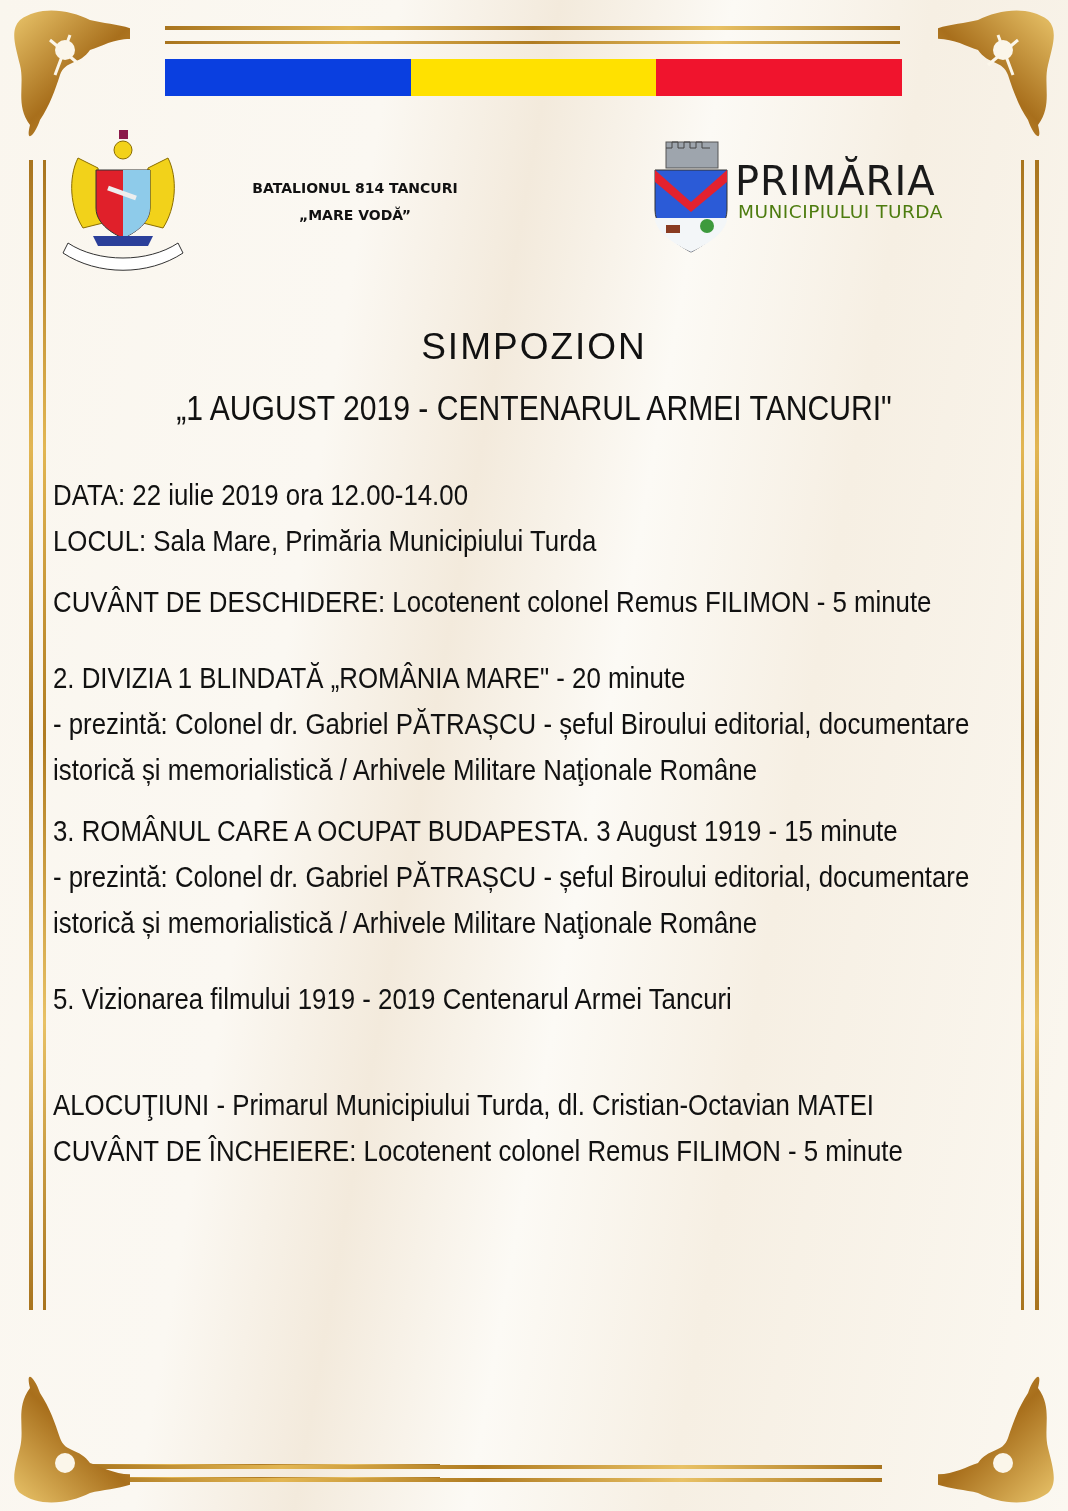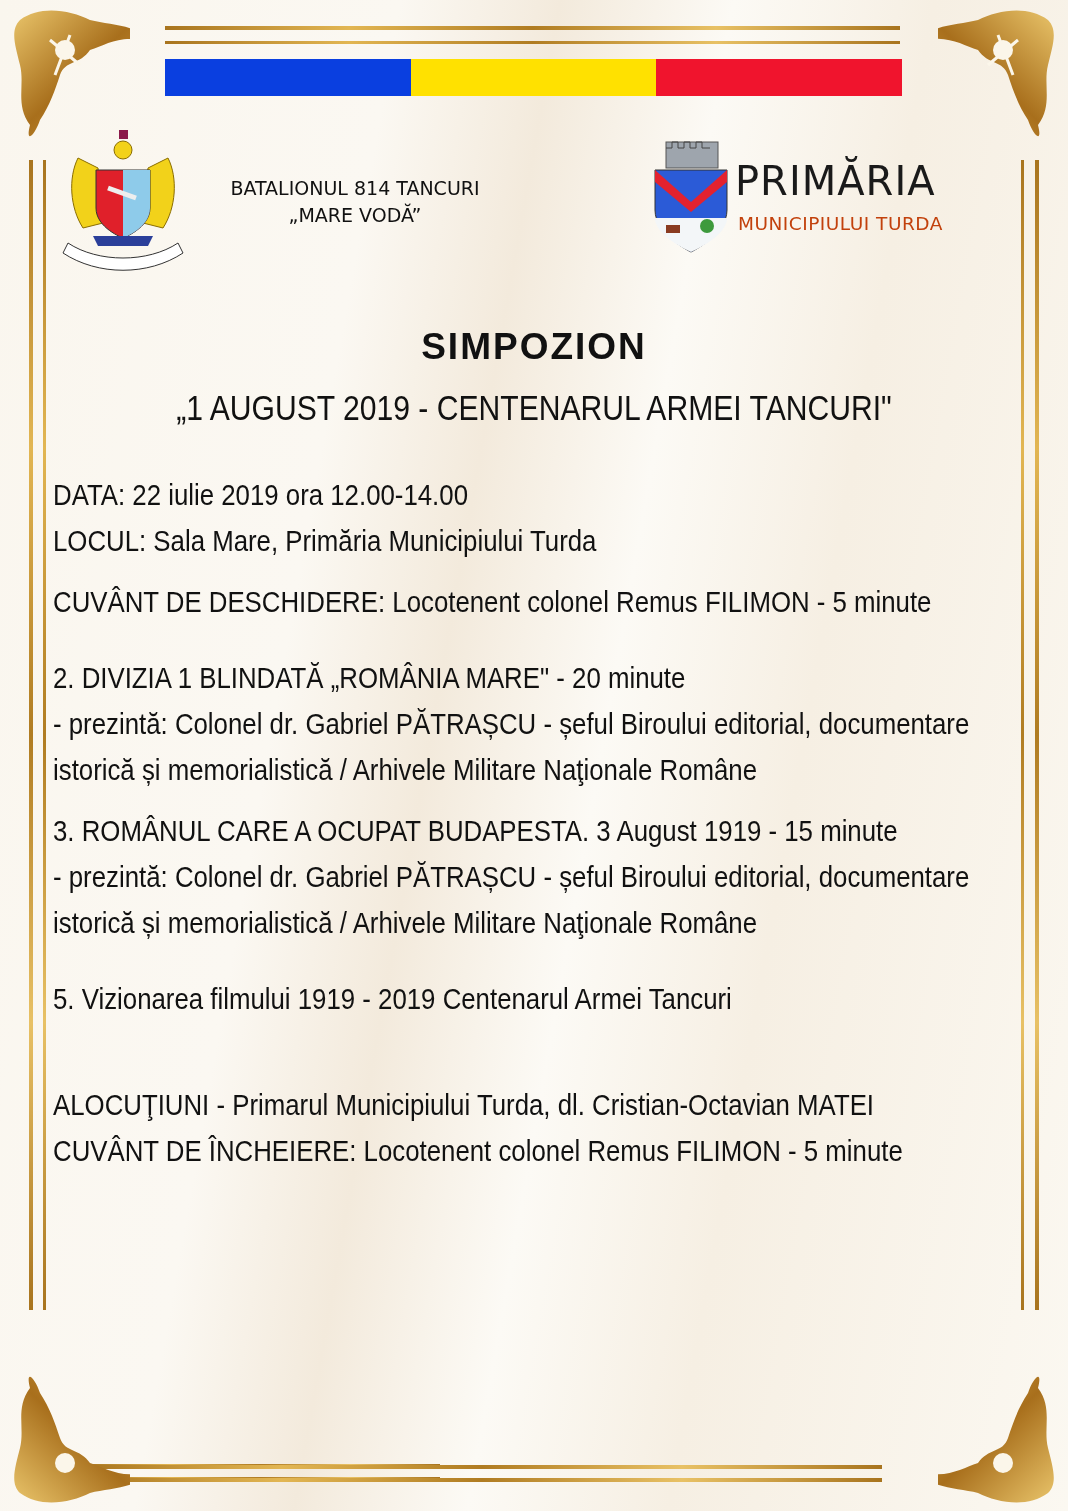--- a/index.html
+++ b/index.html
@@ -8,28 +8,28 @@
     background: linear-gradient(100deg, #faf6ee 0%, #fbf8f2 30%, #f3eadc 42%, #fcfaf5 55%, #f6efe3 70%, #fbf8f1 100%);
     font-family: "Liberation Sans", sans-serif; color:#111;
   }
   .gold-h { position:absolute; height:4px; background: linear-gradient(90deg,#a8741e,#e2b653,#b07c22,#e8c165,#a8741e); }
   .gold-v { position:absolute; width:4px; background: linear-gradient(180deg,#a8741e,#e2b653,#b07c22,#e8c165,#a8741e); }
   .corner { position:absolute; width:120px; height:140px; }
   .flag { position:absolute; top:59px; left:165px; width:737px; height:37px; display:flex; }
   .flag div { flex:1; }
   .logo-left { position:absolute; left:58px; top:128px; width:130px; height:150px; }
   .bat-title { position:absolute; left:185px; top:175px; width:340px; text-align:center;
-    font-family:"DejaVu Sans", sans-serif; font-weight:normal; font-size:19px; line-height:27px; }
+    font-family:"DejaVu Sans", sans-serif; font-weight:bold; font-size:14px; line-height:27px; }
   .logo-right { position:absolute; left:652px; top:140px; width:78px; height:115px; }
   .prim-title { position:absolute; left:735px; top:158px; font-family:"DejaVu Sans", sans-serif;
     font-size:40px; letter-spacing:1px; line-height:46px; color:#1a1a1a;text-align:right; }
-  .prim-sub { position:absolute; left:738px; top:213px; font-family:"DejaVu Sans", sans-serif;
-    font-size:18.5px; letter-spacing:0.5px; color:#c2410c; }
+  .prim-sub { position:absolute; left:738px; top:201px; font-family:"DejaVu Sans", sans-serif;
+    font-size:18.5px; letter-spacing:0.5px; color:#4d7c0f; }
   .title { position:absolute; left:0; width:1068px; top:326px; text-align:center;
-    font-weight:bold; font-size:37px; letter-spacing:2px; }
+    font-weight:normal; font-size:37px; letter-spacing:2px; }
   .subtitle { position:absolute; left:0; width:1068px; top:388px; text-align:center;
     font-size:35px; transform:scaleX(0.86); }
   .content { position:absolute; left:53px; top:472px; width:964px; font-size:30px; line-height:46px; }
   .line { white-space:nowrap; transform-origin:left center; transform:scaleX(0.86); width:116%; }
   .gap { height:15px; }
   .gap-big { height:30px; }
 </style>
 </head>
 <body>
 

